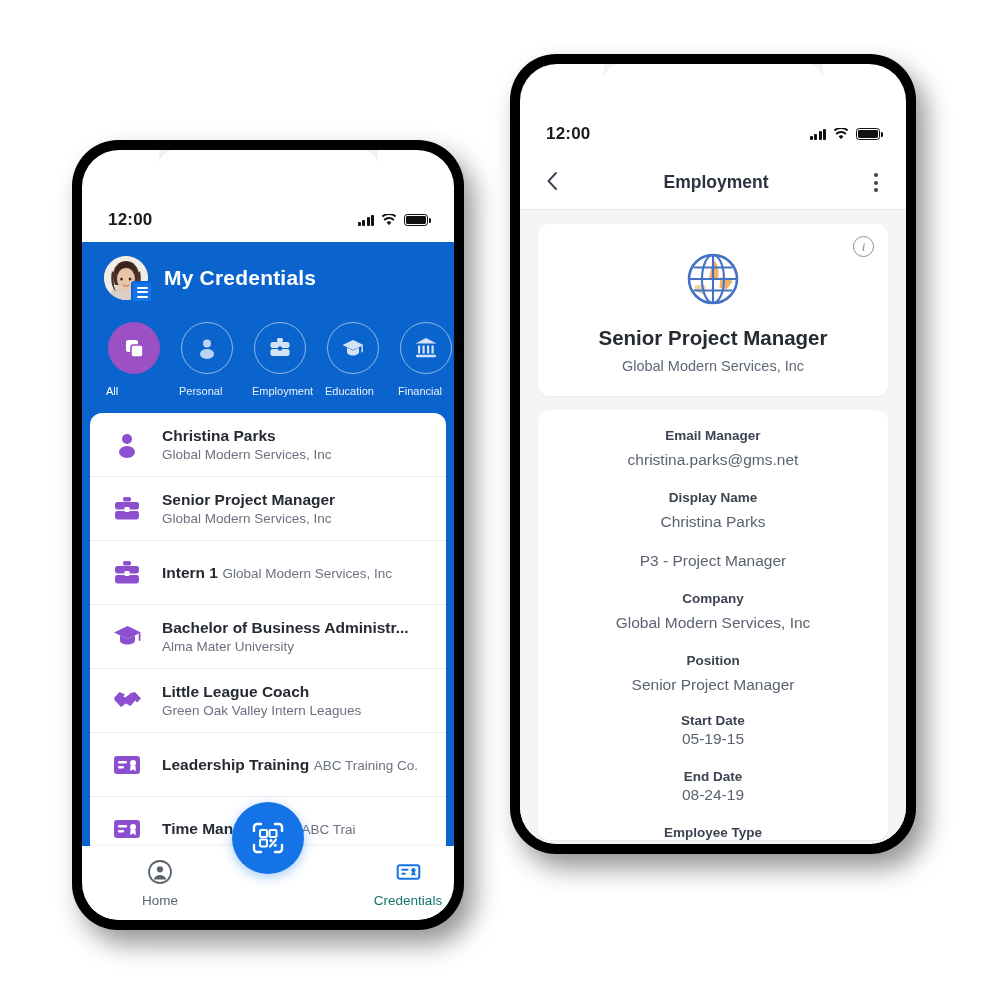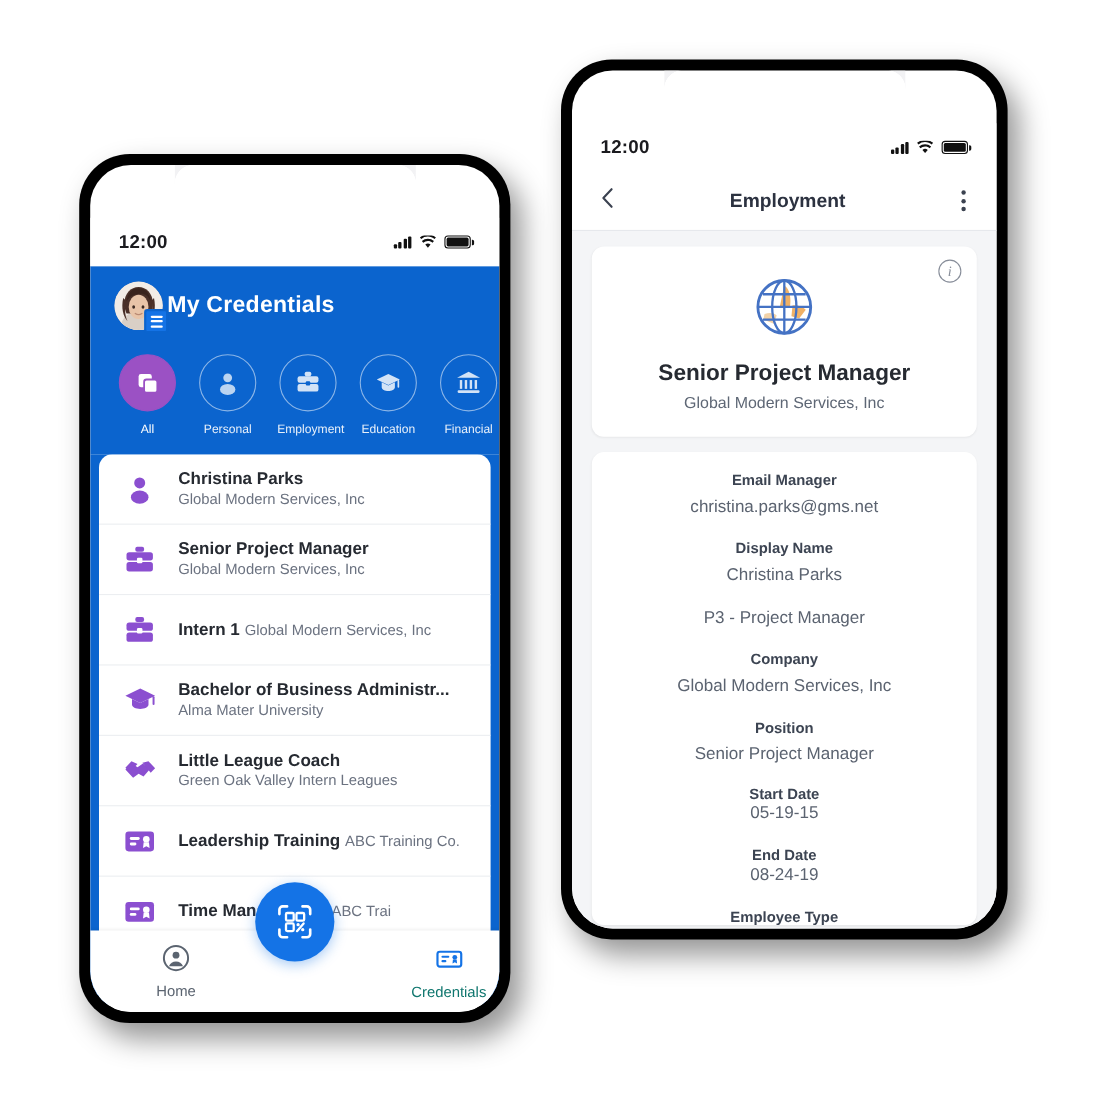--- a/index.html
+++ b/index.html
@@ -68,41 +68,41 @@
     width: 2px; height: 5px; background:#111; border-radius: 0 1.5px 1.5px 0;
   }
   .battery b { display:block; width:100%; height:100%; background:#111; border-radius:1.4px; }
 
   
   .blue-header {
     background: #0b64ce;
     padding: 14px 0 0 0;
     position: relative;
   }
-  .hdr-row { display: flex; align-items: center; gap: 4px; padding: 0 38px 18px 22px; }
+  .hdr-row { display: flex; align-items: center; gap: 16px; padding: 0 38px 18px 22px; }
   .avatar {
     position: relative; width: 44px; height: 44px; border-radius: 50%;
     overflow: visible; flex: 0 0 auto;
   }
   .avatar .ph {
     width: 44px; height: 44px; border-radius: 50%; overflow: hidden;
     background: #e8d8cf; position: relative; display:block;
   }
   .avatar .ph svg { display:block; }
   .avatar .badge {
     position: absolute; right: -5px; bottom: -3px;
     width: 22px; height: 22px; background: #1473e6; border-radius: 3px;
     display: flex; flex-direction: column; justify-content: center;
     align-items: center; gap: 2.5px; border: 2px solid #0b64ce;
   }
   .avatar .badge span { display:block; width: 11px; height: 2px; background:#fff; border-radius:1px; }
   .hdr-title { color: #fff; font-size: 21px; font-weight: bold; letter-spacing: .2px; }
 
   .chips { display: flex; gap: 17px; padding: 4px 0 14px 24px; overflow: hidden; }
-  .chip { width: 56px; flex: 0 0 auto; text-align: center; }
+  .chip { width: 56px; flex: 0 0 auto; }
   .chip .circ {
     width: 52px; height: 52px; border-radius: 50%;
     border: 1.6px solid rgba(255,255,255,.52);
     display: flex; align-items: center; justify-content: center;
     margin: 0 auto 7px;
   }
   .chip.active .circ { background: #9b51c4; border-color: #9b51c4; }
   .chip .lbl { color: rgba(255,255,255,.9); font-size: 11px; white-space: nowrap; }
   .chip.active .lbl { color: #fff; }
 

